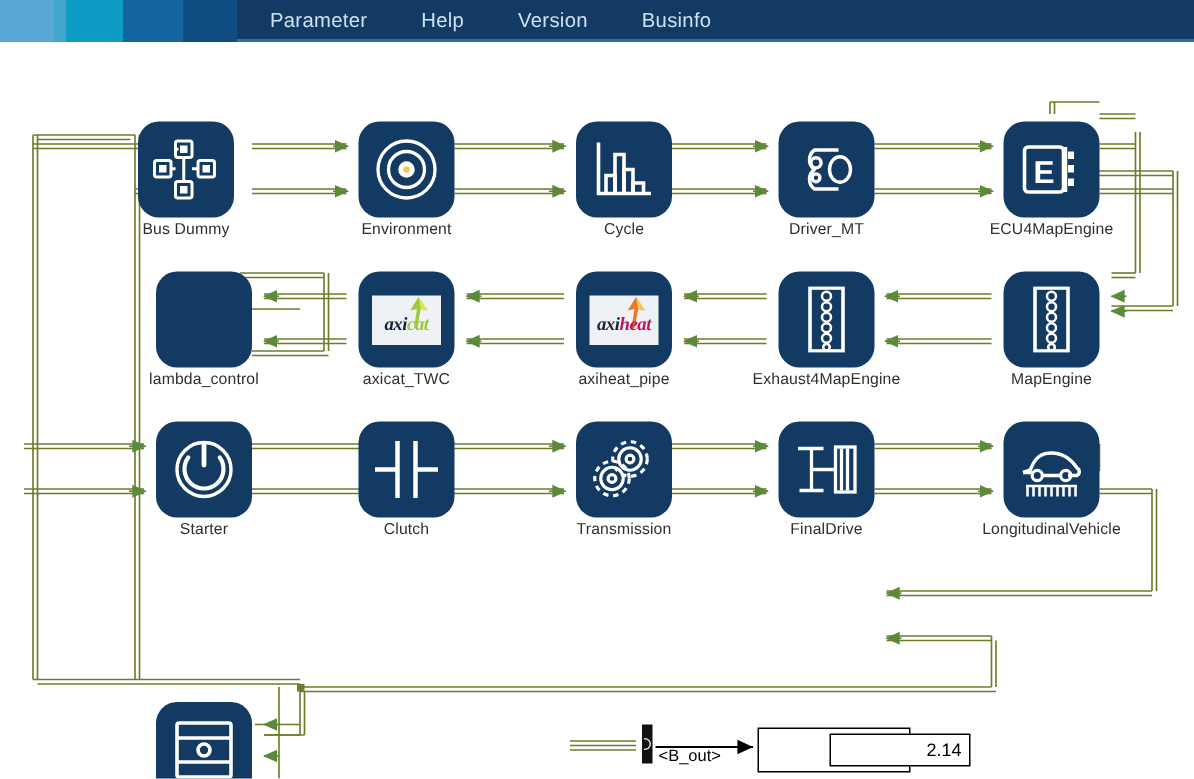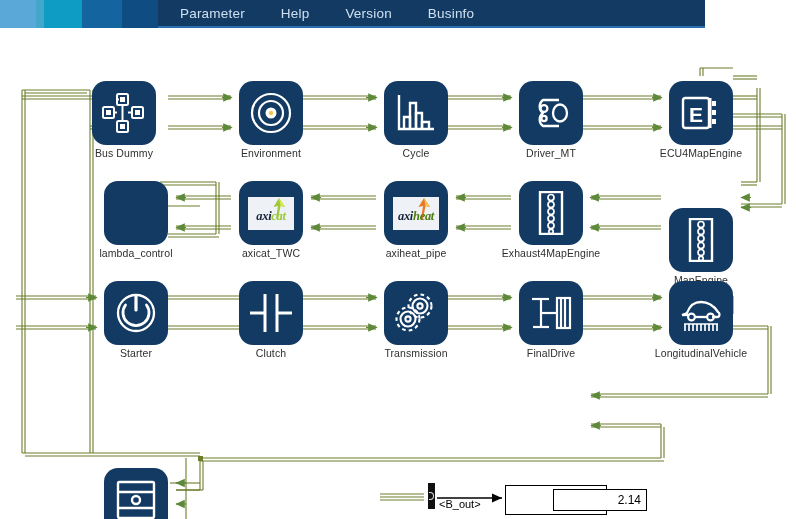--- a/index.html
+++ b/index.html
@@ -12,21 +12,21 @@
   }
   #app {
     position: relative;
     width: 796px; height: 519px;
     background: #ffffff;
   }
 
   
   #menubar {
     position: absolute; left: 0; top: 0;
-    width: 705px; height: 28px;
+    width: 796px; height: 28px;
     background: #123a63;
     overflow: hidden;
   }
   .swatch { position: absolute; top: 0; height: 28px; }
   #menu-items {
     position: absolute; left: 180px; top: 0;
     height: 28px;
     display: flex; align-items: center;
     gap: 36px;
   }
@@ -84,21 +84,21 @@
   }
   .logo-txt {
     font-family: "Liberation Serif", serif;
     font-weight: bold; font-style: italic;
     font-size: 12.5px;
     letter-spacing: -.3px;
     position: relative; top: 3px;
   }
   .logo-txt .dark { color: #16243a; }
   .logo-txt .cat  { color: #9ec93a; }
-  .logo-txt .heat { color: #4d7c0f; }
+  .logo-txt .heat { color: #be185d; }
   .logo-arrow { position: absolute; top: 1px; left: 22px; }
 
   
   #bus-sel {
     position: absolute;
     width: 7px; height: 26px;
     background: #111111;
   }
   #bus-sel-mark {
     position: absolute; left: 1px; top: 9px;
@@ -463,21 +463,21 @@
             <circle cx="22" cy="20.5" r="3"></circle>
             <circle cx="22" cy="27.5" r="3"></circle>
             <circle cx="22" cy="34.5" r="3"></circle>
             <circle cx="22" cy="40.5" r="2.2"></circle>
           </g>
         </svg>
       </div>
       <div class="block-label">Exhaust4MapEngine</div>
     </div>
 
-    <div class="node" style="left:669px;top:153px;margin-top:27px;">
+    <div class="node" style="left:669px;top:153px;">
       <div class="block">
         <svg class="gly" viewBox="0 0 44 44">
           <rect x="11" y="1" width="22" height="42" fill="none" stroke="#ffffff" stroke-width="2.4"></rect>
           <g fill="none" stroke="#ffffff" stroke-width="1.7">
             <circle cx="22" cy="6.5" r="3"></circle>
             <circle cx="22" cy="13.5" r="3"></circle>
             <circle cx="22" cy="20.5" r="3"></circle>
             <circle cx="22" cy="27.5" r="3"></circle>
             <circle cx="22" cy="34.5" r="3"></circle>
             <circle cx="22" cy="40.5" r="2.2"></circle>

